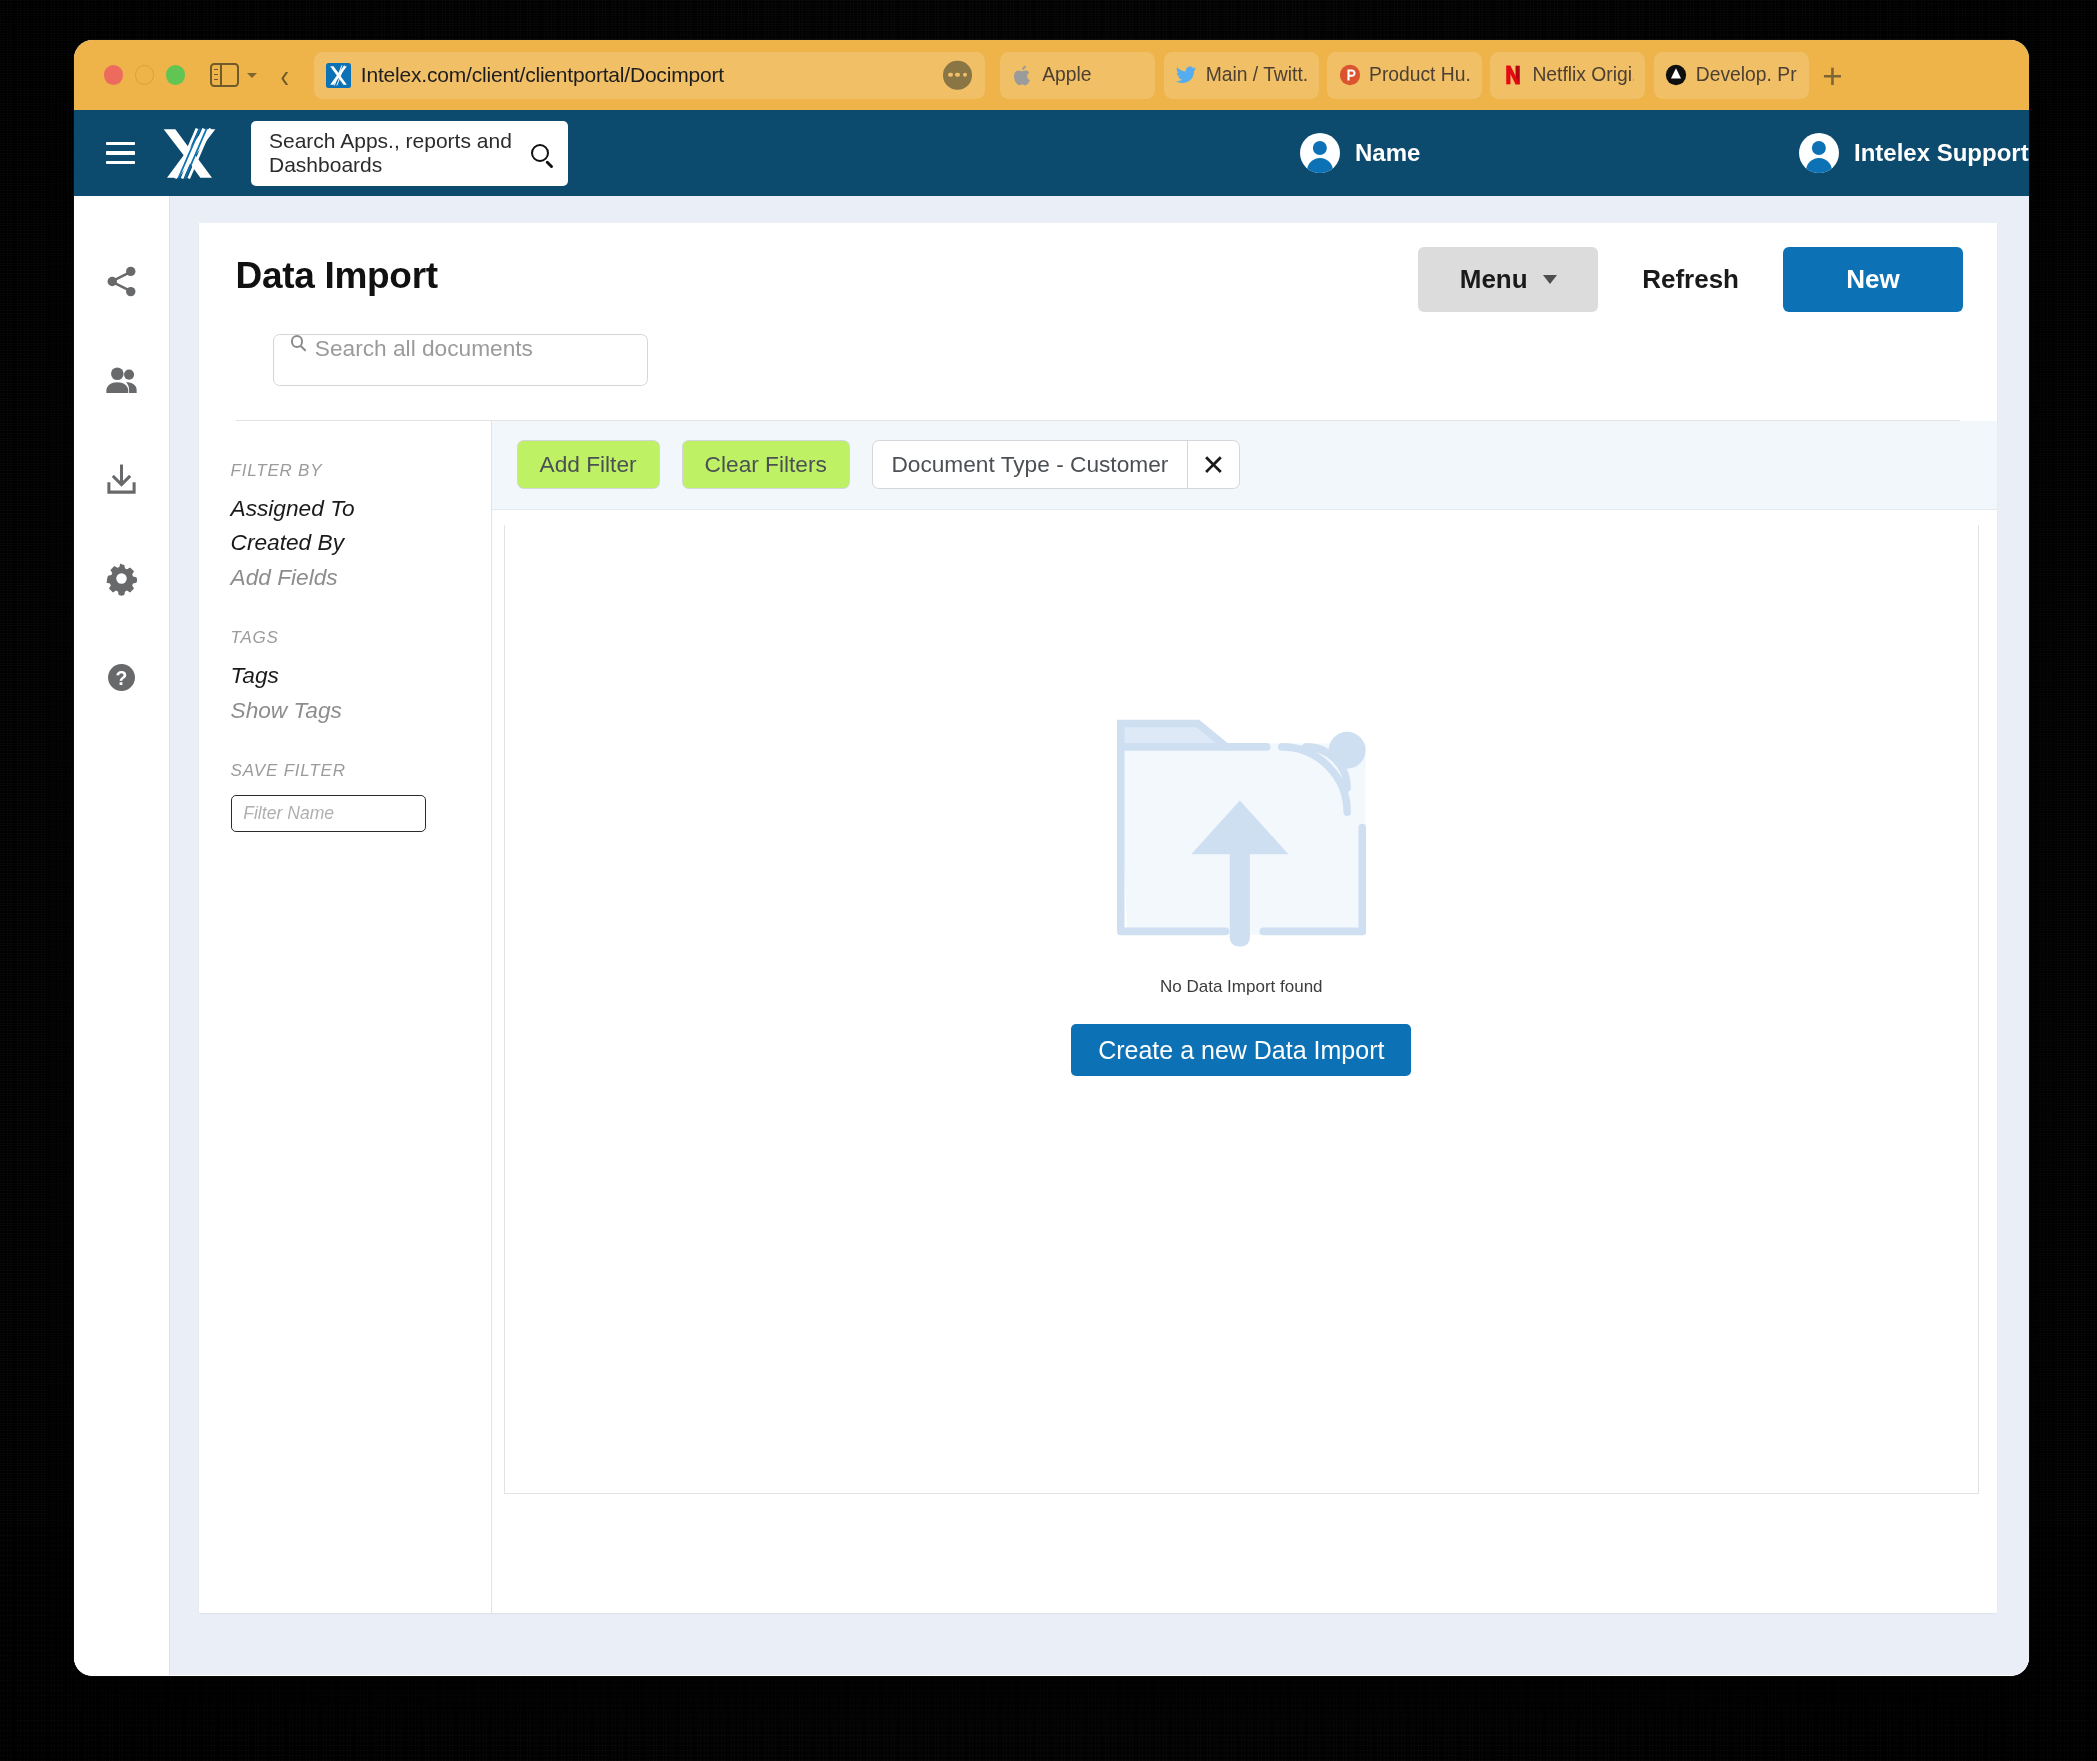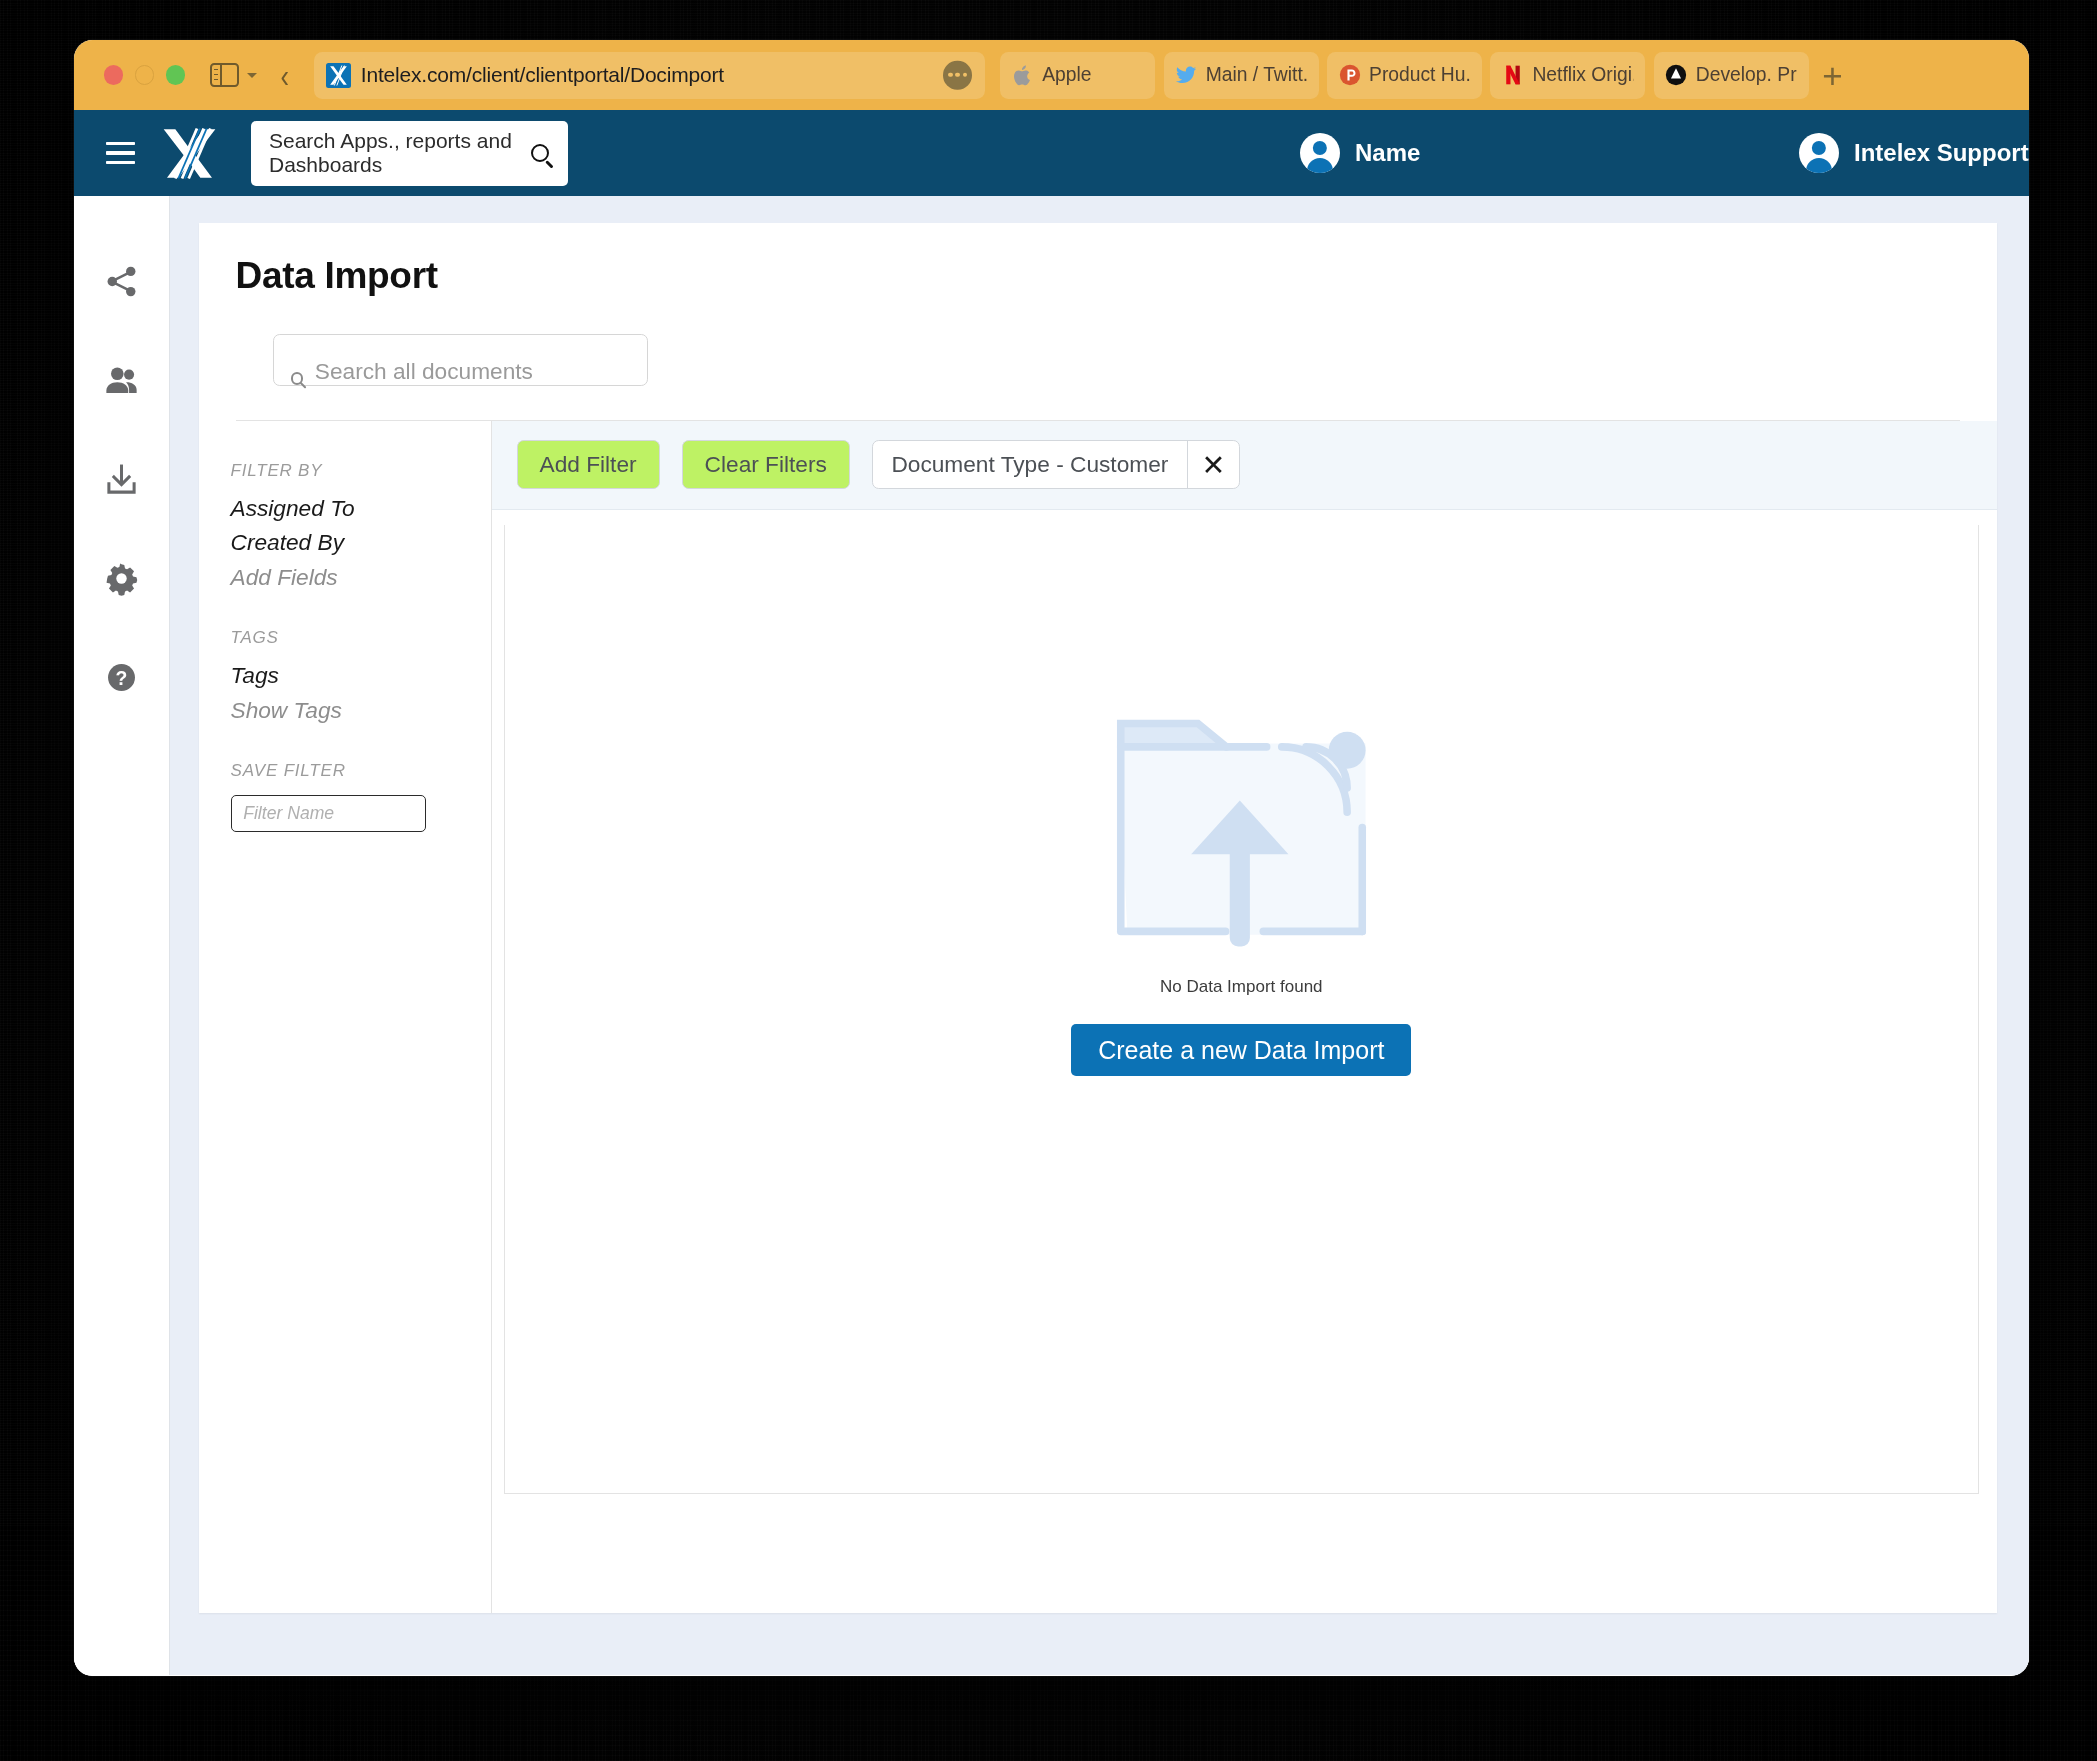--- a/index.html
+++ b/index.html
@@ -241,21 +241,21 @@
     background: #0c72b5; border-radius: 5.9px;
     height: 65px; width: 180px;
     display: flex; align-items: center; justify-content: center;
     font-size: 26px; font-weight: 700; color: #fff;
   }
 
   #doc-search {
     margin: 37px 0 0 37px;
     width: 375px; height: 52px;
     border: 0.8px solid #d6d6d6; border-radius: 6.7px;
-    display: flex; align-items: flex-end; gap: 11.7px;
+    display: flex; align-items: flex-start; gap: 11.7px;
     padding: 0 17px;
   }
   .mag-sm {
     width: 12.6px; height: 12.6px; border: 2px solid #8b8b8b; border-radius: 50%;
     position: relative; flex: none;
   }
   .mag-sm:after {
     content: ""; position: absolute; right: -5.9px; bottom: -3.4px;
     width: 7.6px; height: 2px; background: #8b8b8b;
     transform: rotate(45deg); border-radius: 1.7px;
@@ -543,20 +543,28 @@
             </svg>
           </div>
         </div>
 
         <div id="page">
           <div id="card">
 
             <div id="card-head">
               <div id="page-title">Data Import</div>
 
+              <div id="head-actions">
+                <div id="menu-btn">
+                  <span class="lbl">Menu</span>
+                  <span class="caret-dn"></span>
+                </div>
+                <div id="refresh-btn">Refresh</div>
+                <div id="new-btn">New</div>
+              </div>
 
               <div id="doc-search">
                 <span class="mag-sm"></span>
                 <span class="ph">Search all documents</span>
               </div>
 
               <div id="card-divider"></div>
             </div>
 
             <div id="card-body">

